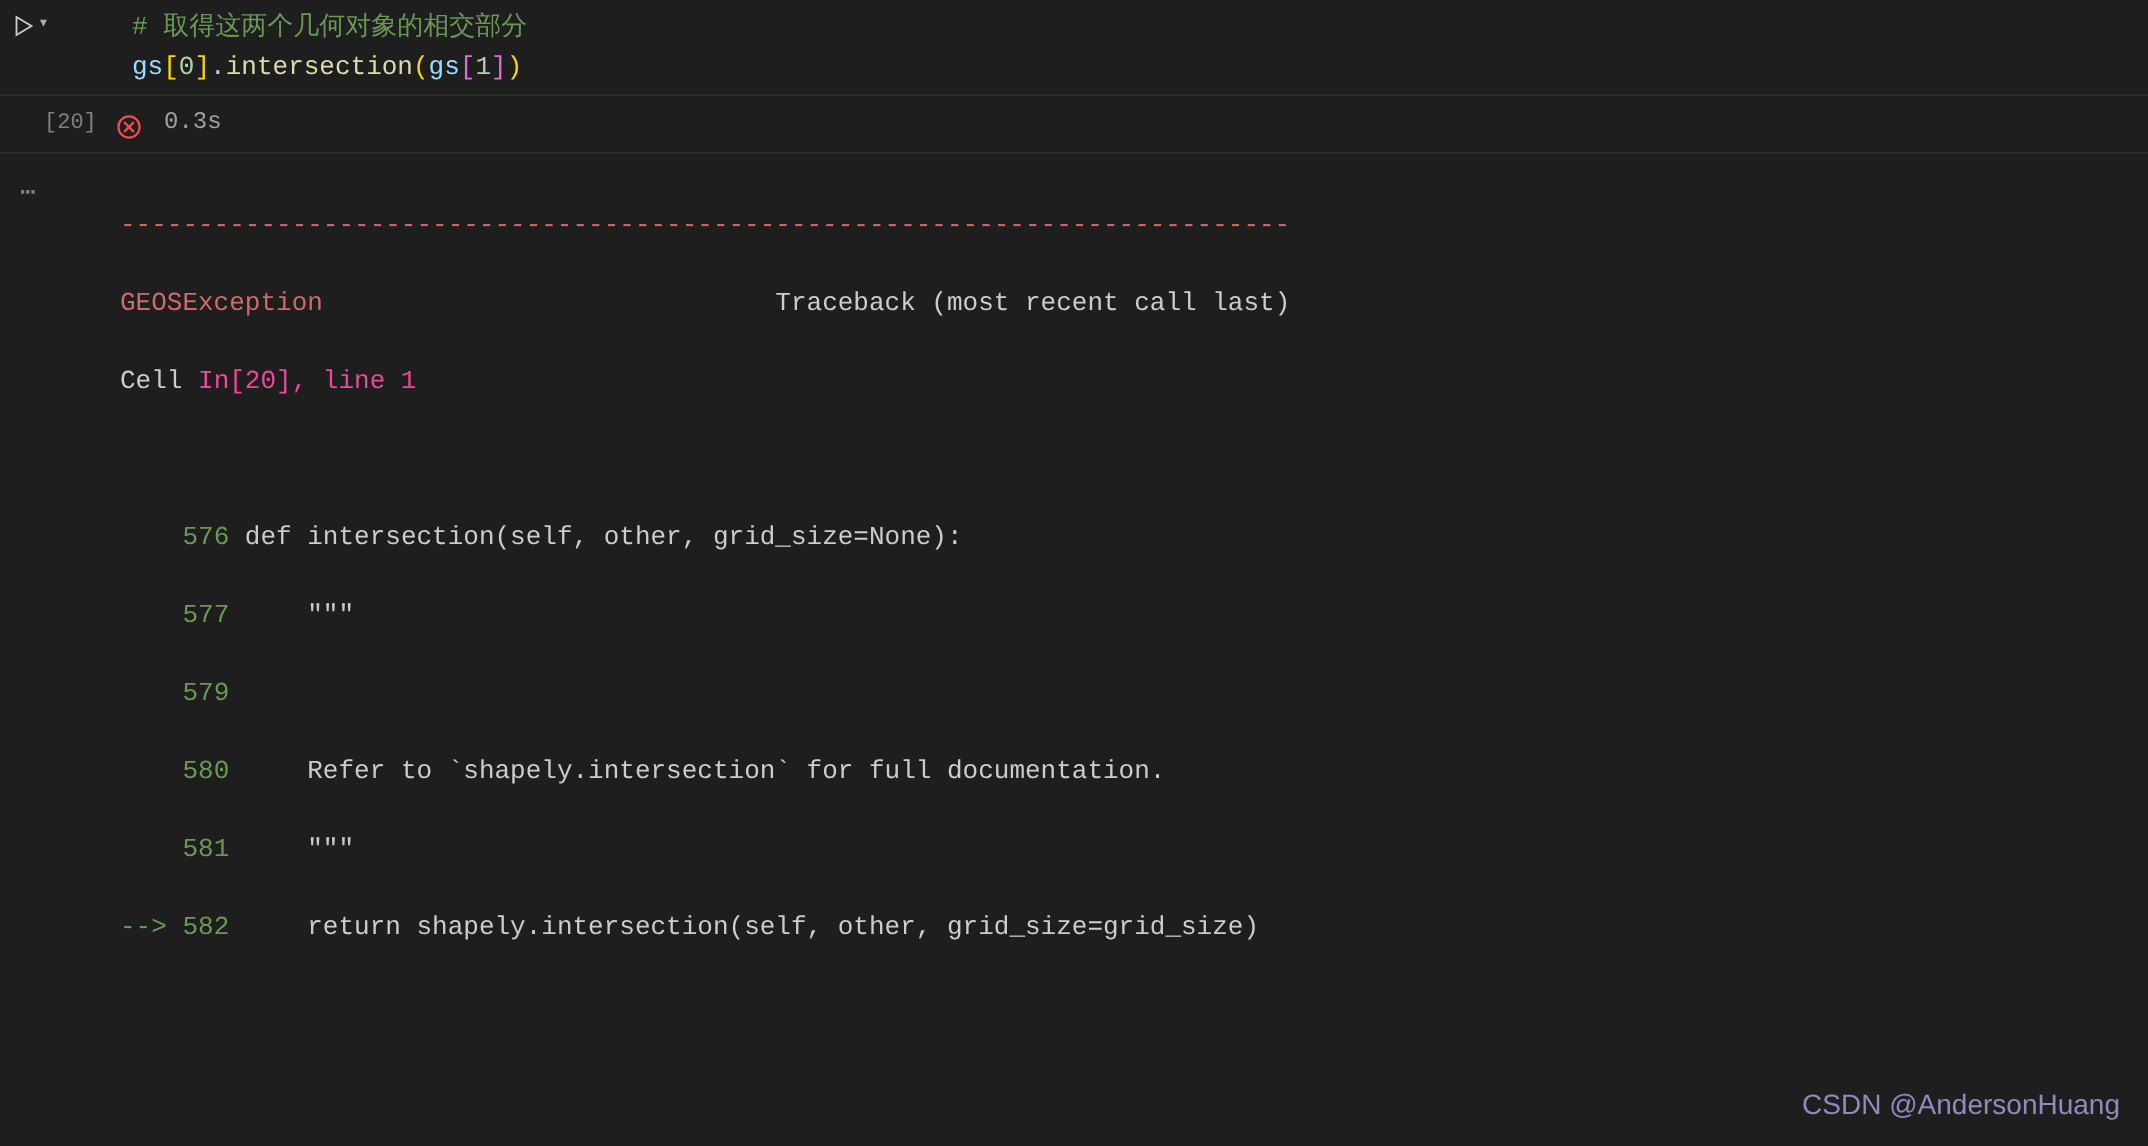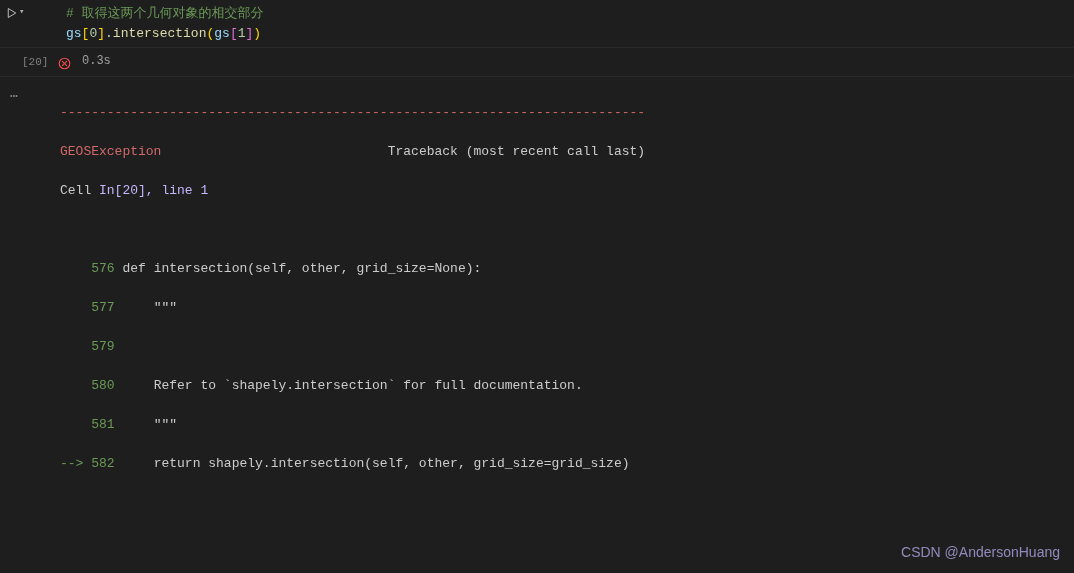--- a/index.html
+++ b/index.html
@@ -86,21 +86,21 @@
   .output-content {
     flex: 1;
     padding-left: 30px;
     white-space: pre;
     font-size: 13px;
   }
 
   .tb-divider { color: #d16969; }
   .tb-exc { color: #d16969; }
   .tb-header { color: #cccccc; }
-  .tb-cell-in { color: #c4b5fd; }
+  .tb-cell-in { color: #ec4899; }
   .tb-file { color: #cccccc; }
   .tb-path { color: #4ec9b0; }
   .tb-func { color: #569cd6; }
   .tb-lineno { color: #6a9955; }
   .tb-arrow-red { color: #d16969; }
   .tb-arrow-green { color: #6a9955; }
   .tb-code { color: #cccccc; }
   .tb-highlight { background: #ffe600; color: #1e1e1e; }
 
   .watermark {

